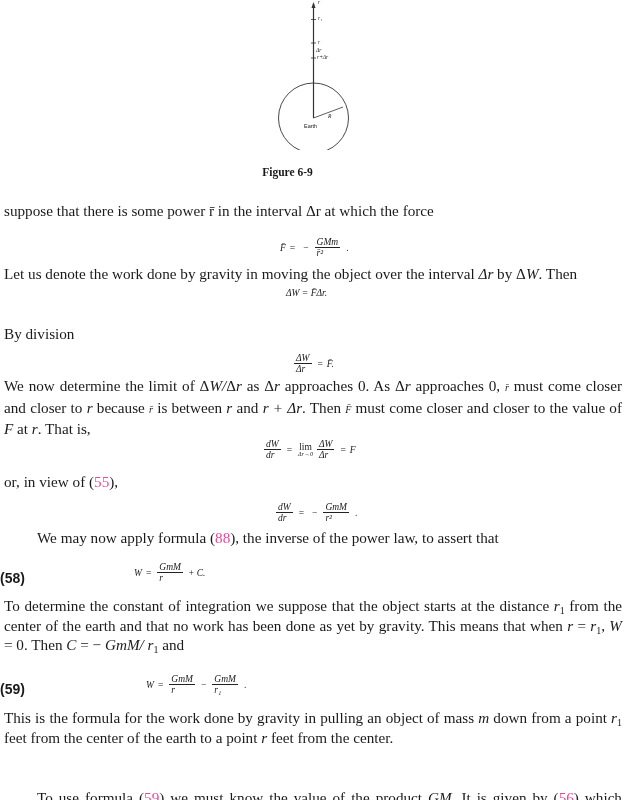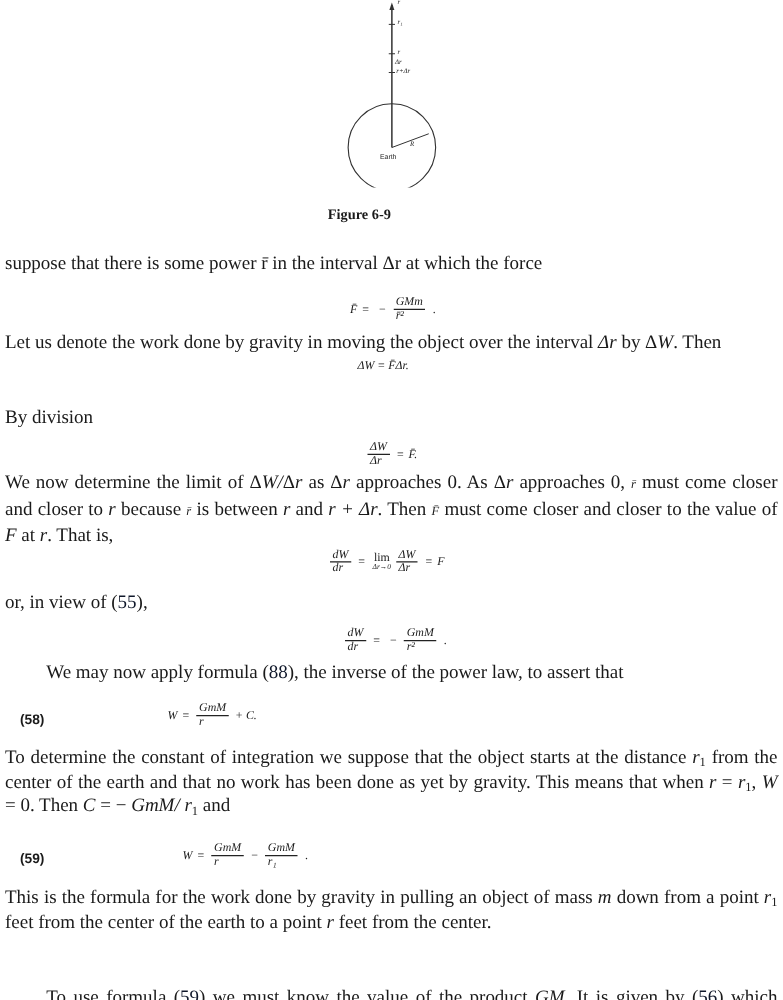--- a/index.html
+++ b/index.html
@@ -4,27 +4,27 @@
 <style>
   html, body { margin: 0; padding: 0; background: #ffffff; }
   body {
     width: 626px; height: 800px; overflow: hidden; position: relative;
     font-family: "Liberation Serif", serif; color: #1a1a1a;
   }
   .abs { position: absolute; }
   .para { position: absolute; left: 4px; width: 618px; font-size: 15.2px; line-height: 19.5px; text-align: justify; }
   .para.indent { text-indent: 33px; }
   .it { font-style: italic; }
-  .link { color: #0f172a; }
+  .link { color: #ec4899; }
   .eq { position: absolute; font-size: 9.5px; font-style: italic; display: flex; align-items: center; white-space: nowrap; }
   .eq .op { font-style: normal; margin: 0 4px; }
   .frac { display: inline-flex; flex-direction: column; align-items: flex-start; vertical-align: middle; margin: 0 2px; }
   .frac .num { border-bottom: 0.8px solid #222; padding: 0 2px; line-height: 10px; }
   .frac .den { line-height: 10px; padding: 0 2px; }
-  .eqnum { position: absolute; left: 16px; font-family: "Liberation Sans", sans-serif; font-weight: bold; font-size: 11px; }
+  .eqnum { position: absolute; left: 0; font-family: "Liberation Sans", sans-serif; font-weight: bold; font-size: 14px; }
   .caption { position: absolute; left: 0; width: 575px; text-align: center; font-weight: bold; font-size: 11.5px; top: 166px; }
   .lim { display: inline-flex; flex-direction: column; align-items: center; font-style: normal; margin: 0 2px; }
   .lim .sub { font-size: 6px; font-style: italic; margin-top: -1px; }
   sub.s { font-size: 10px; vertical-align: -3px; line-height: 0; }
 </style>
 </head>
 <body>
 
 <div class="abs" style="left:270px; top:0; width:100px; height:150px;">
   <svg width="100" height="150" viewBox="0 0 100 150">

